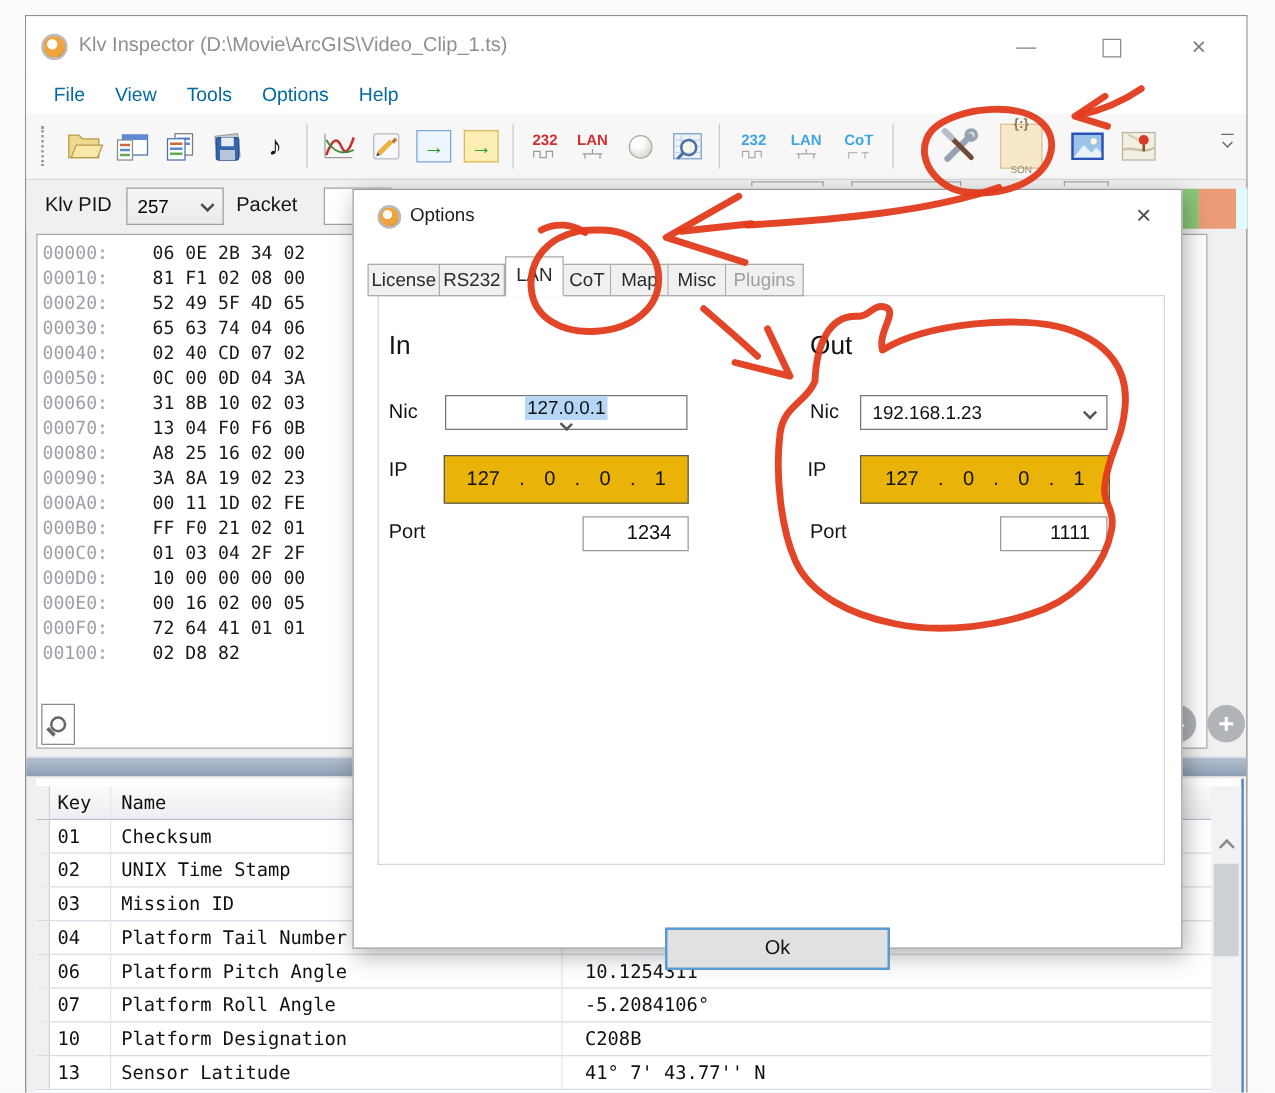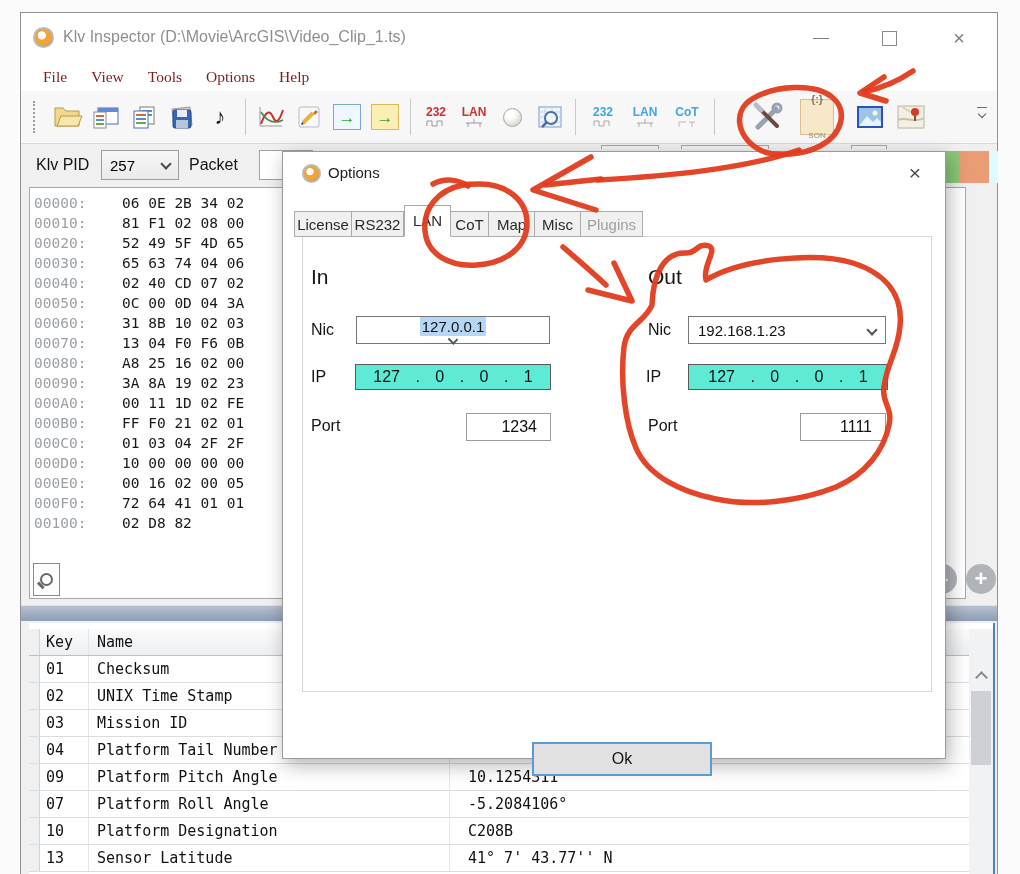--- a/index.html
+++ b/index.html
@@ -11,21 +11,21 @@
   .app-icon{position:absolute;left:12px;top:14px;width:21px;height:21px;border-radius:50%;
     background:radial-gradient(circle at 40% 38%, #ffffff 0 26%, #f0a43c 30% 62%, #b5741f 100%);
     border:2px solid #b9b9b9;box-sizing:border-box;}
   .title-text{position:absolute;left:42px;top:15px;font-size:16px;color:#8f8f8f;white-space:nowrap;}
   .cap-btn{position:absolute;top:10px;width:40px;height:30px;display:flex;align-items:center;justify-content:center;color:#7d7d7d;}
   .cap-min{left:780px;}.cap-max{left:848px;}.cap-close{left:918px;font-size:20px;font-weight:300;}
   .min-glyph{width:16px;height:0;border-top:1px solid #7d7d7d;}
   .max-glyph{width:13px;height:13px;border:1px solid #8a8a8a;}
   .menubar{position:absolute;left:0;top:50px;width:100%;height:28px;background:#ffffff;
     display:flex;align-items:center;padding-left:10px;box-sizing:border-box;}
-  .menu-item{padding:3px 12px;font-size:15.5px;color:#7f1d1d;font-family:Liberation Serif, serif;}
+  .menu-item{padding:3px 12px;font-size:15.5px;color:#0369a1;}
   
   .toolbar{position:absolute;left:0;top:78px;width:100%;height:53px;background:#f7f7f7;
     border-bottom:1px solid #d9d9d9;display:flex;align-items:center;padding-left:12px;box-sizing:border-box;}
   .grip{width:4px;height:32px;border-left:2px dotted #9a9a9a;margin-right:10px;}
   .tbtn{width:38px;height:42px;display:flex;flex-direction:column;align-items:center;justify-content:center;gap:1px;}
   .tsep{width:1px;height:36px;background:#c9c9c9;margin:0 6px;}
   .tlabel-red{font-size:12px;font-weight:bold;color:#cf2f2f;line-height:11px;}
   .tlabel-blue{font-size:12px;font-weight:bold;color:#41a5e0;line-height:11px;}
   .led{width:17px;height:17px;border-radius:50%;border:1px solid #a8a89a;
     background:radial-gradient(circle at 35% 30%, #ffffff 0 25%, #dededjsan 40%, #c6c6ba 100%);
@@ -99,21 +99,21 @@
   .tab:first-child{border-left:1px solid #ababab;}
   .tab.active{height:32px;line-height:30px;background:#ffffff;border-bottom:1px solid #ffffff;border-left:1px solid #ababab;position:relative;z-index:4;}
   .tab.disabled{color:#9f9f9f;}
   .tabpanel{position:absolute;left:19px;top:84px;width:630px;height:456px;background:#ffffff;
     border:1px solid #d6d6d6;box-sizing:border-box;}
   .sec-header{position:absolute;font-size:21px;color:#141414;}
   .fld-label{position:absolute;font-size:16px;color:#141414;}
   .combo{position:absolute;height:28px;background:#ffffff;border:1px solid #767676;box-sizing:border-box;
     display:flex;align-items:center;justify-content:space-between;padding:0 9px;font-size:15px;color:#111;}
   .combo .sel-hl{background:#b5d7f5;padding:1px 2px;}
-  .ipbox{position:absolute;height:26px;background:#5eead4;border:1px solid #5a5a5a;box-sizing:border-box;
+  .ipbox{position:absolute;height:39px;background:#eab308;border:1px solid #5a5a5a;box-sizing:border-box;
     display:flex;align-items:center;justify-content:center;font-size:16px;color:#111;word-spacing:11px;white-space:pre;}
   .portbox{position:absolute;height:28px;background:#ffffff;border:1px solid #9a9a9a;box-sizing:border-box;
     font-size:16px;color:#111;text-align:right;line-height:26px;padding-right:13px;}
   .ok-btn{position:absolute;left:249px;top:563px;width:180px;height:34px;background:#e1e1e1;
     border:2px solid #5b9bd5;box-sizing:border-box;text-align:center;line-height:30px;font-size:16px;color:#141414;margin-top:27px;}
   
   #annot{position:absolute;left:0;top:0;z-index:50;pointer-events:none;}
   .annot{fill:none;stroke:var(--annot,#e23b1c);stroke-width:5.5;stroke-linecap:round;stroke-linejoin:round;opacity:0.95;}
   
   .isvg{display:block;}
@@ -403,21 +403,21 @@
   <div class="trow">
     <div class="c-gutter"></div>
     <div class="c-key">04</div>
     <div class="c-name">Platform Tail Number</div>
     <div class="c-value"></div>
   </div>
 
 
   <div class="trow">
     <div class="c-gutter"></div>
-    <div class="c-key">09</div>
+    <div class="c-key">06</div>
     <div class="c-name">Platform Pitch Angle</div>
     <div class="c-value">10.1254311°</div>
   </div>
 
   <div class="trow">
     <div class="c-gutter"></div>
     <div class="c-key">07</div>
     <div class="c-name">Platform Roll Angle</div>
     <div class="c-value">-5.2084106°</div>
   </div>

